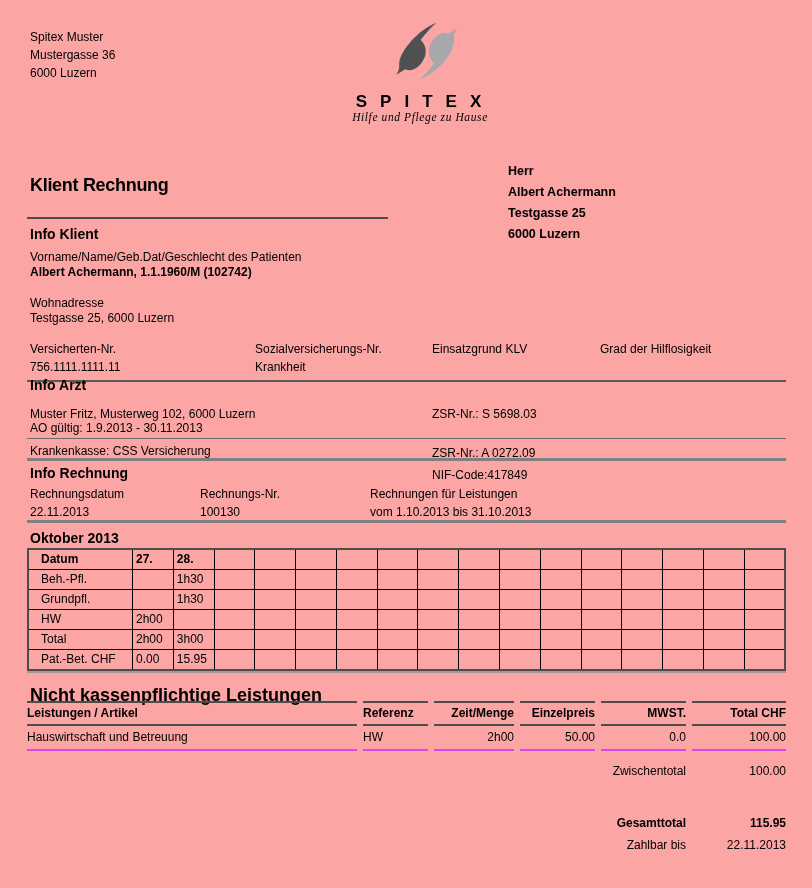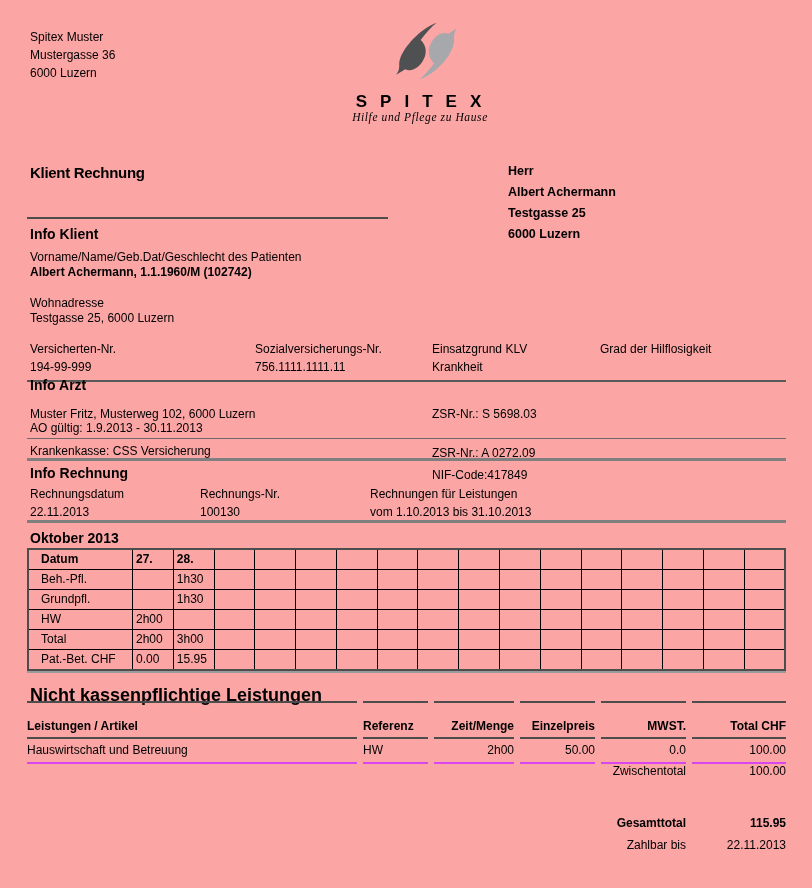--- a/index.html
+++ b/index.html
@@ -12,21 +12,21 @@
   #sender{left:30px;top:28px;line-height:18px;}
   #recipient{left:508px;top:161px;line-height:21px;font-weight:bold;font-size:12.5px;}
 
   
   #logo{left:330px;top:12px;width:180px;text-align:center;}
   #logo svg{display:block;margin:0 auto;}
   .brand{font-size:17px;font-weight:bold;letter-spacing:13px;margin-top:2px;padding-left:10px;}
   .tagline{font-family:"Liberation Serif",serif;font-style:italic;font-size:11.5px;letter-spacing:0.6px;margin-top:-1px;}
 
   
-  #title{left:30px;top:164px;font-size:15px;font-weight:bold;letter-spacing:-0.3px;}
+  #title{left:30px;top:175px;font-size:18px;font-weight:bold;letter-spacing:-0.3px;}
 
   
   .rule{position:absolute;left:27px;width:759px;background:#7f7f7f;}
   #rule-title{top:217px;width:361px;height:2px;background:#4d4d4d;}
   #rule-arzt-top{top:380px;height:2px;background:#595959;}
   #rule-thin{top:438px;height:1px;background:#6b6b6b;}
   #rule-rech-top{top:458px;height:3px;}
   #rule-month-top{top:520px;height:3px;}
 
   
@@ -58,21 +58,21 @@
   #month-wrap{left:27px;top:548px;}
   #month-table{border-collapse:collapse;table-layout:fixed;width:759px;border:2px solid #4d4d4d;box-shadow:0 2px 0 0 #9a9a9a;}
   #month-table th,#month-table td{border:1px solid #000;padding:1px 3px 2px 3px;height:16px;font-size:12px;text-align:left;font-weight:normal;overflow:hidden;white-space:nowrap;}
   #month-table thead th{font-weight:bold;}
   #month-table .datum{width:88px;padding-left:12px;}
 
   
   #svc-heading{left:30px;top:685px;font-size:18px;}
   #svc-wrap{left:21px;top:701px;}
   #services-table{border-collapse:separate;border-spacing:6px 0;table-layout:fixed;width:771px;}
-  #services-table th{border-top:2px solid #4d4d4d;border-bottom:2px solid #4d4d4d;padding:16px 0 4px 0;font-weight:bold;white-space:nowrap;}
+  #services-table th{border-top:2px solid #4d4d4d;border-bottom:2px solid #4d4d4d;padding:3px 0 4px 0;font-weight:bold;white-space:nowrap;}
   #services-table td{border-bottom:2px solid #d946ef;padding:4px 0 5px 0;white-space:nowrap;}
   #services-table .c0{width:330px;text-align:left;}
   #services-table .c1{width:65px;text-align:left;}
   #services-table .c2{width:80px;text-align:right;}
   #services-table .c3{width:75px;text-align:right;}
   #services-table .c4{width:85px;text-align:right;}
   #services-table .c5{width:94px;text-align:right;}
 
   
   #subtotal{left:446px;top:760px;width:340px;}
@@ -114,21 +114,20 @@
   <div class="abs sec-h" id="ik-heading">Info Klient</div>
   <div class="abs" id="ik-patient-label">Vorname/Name/Geb.Dat/Geschlecht des Patienten</div>
   <div class="abs b" id="ik-patient-value">Albert Achermann, 1.1.1960/M (102742)</div>
   <div class="abs" id="ik-addr-label">Wohnadresse</div>
   <div class="abs" id="ik-addr-value">Testgasse 25, 6000 Luzern</div>
   <div class="abs" id="klient-fields">
       <div>Versicherten-Nr.</div>
       <div>Sozialversicherungs-Nr.</div>
       <div>Einsatzgrund KLV</div>
       <div>Grad der Hilflosigkeit</div>
-      <div>194-99-999</div>
       <div>756.1111.1111.11</div>
       <div>Krankheit</div>
       <div></div>
     </div>
 
   <div class="rule" id="rule-arzt-top"></div>
 
   <div class="abs sec-h" id="ia-heading">Info Arzt</div>
   <div class="abs" id="ia-doc1">Muster Fritz, Musterweg 102, 6000 Luzern</div>
   <div class="abs" id="ia-doc2">AO gültig: 1.9.2013 - 30.11.2013</div>

